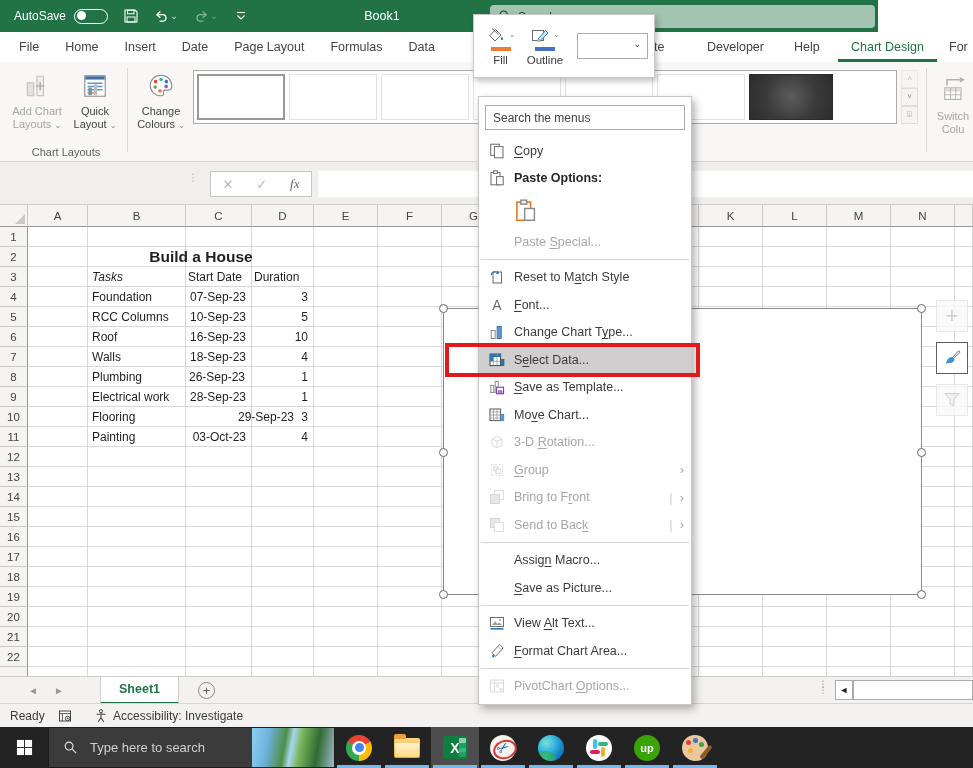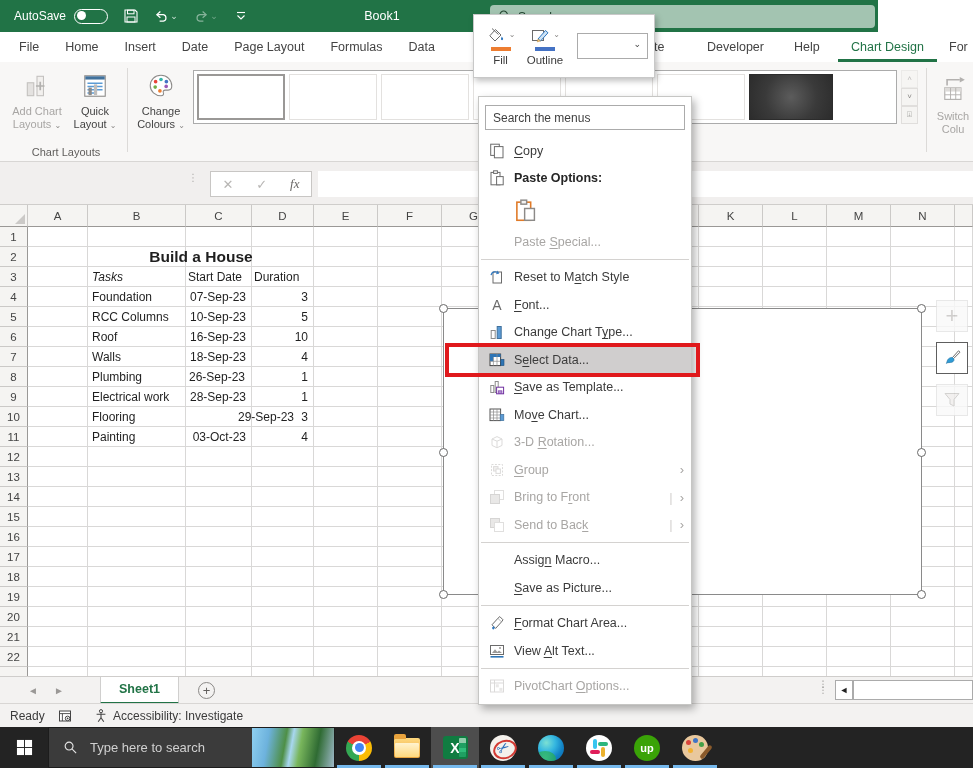--- a/index.html
+++ b/index.html
@@ -937,36 +937,36 @@
         </span>
       </div><div class="menu-sep"></div><div class="menu-item">
         <span class="mi-icon"></span>
         <span class="mi-label">Assig<u>n</u> Macro...</span>
       </div><div class="menu-item">
         <span class="mi-icon"></span>
         <span class="mi-label"><u>S</u>ave as Picture...</span>
       </div><div class="menu-sep"></div><div class="menu-item">
         <span class="mi-icon">
           <svg viewBox="0 0 16 16">
-            <path d="M3 9.8 L9 3.2 L12.6 6.8 L6.6 13.4 Z" fill="#fff" stroke="#6b6b6b"></path>
-            <path d="M9 3.2 L10.8 1.6 L14 4.8 L12.6 6.8" fill="#fff" stroke="#6b6b6b"></path>
-            <path d="M3.4 12 C2.2 14.5 5.4 15.3 5.6 13.1 L5 11.3 Z" fill="#2e77c0"></path>
-          </svg>
-        </span>
-        <span class="mi-label"><u>F</u>ormat Chart Area...</span>
-      </div><div class="menu-item">
-        <span class="mi-icon">
-          <svg viewBox="0 0 16 16">
             <rect x="1.5" y="2.5" width="13" height="9" fill="#fff" stroke="#6b6b6b"></rect>
             <path d="M3 10 L6 6.2 L8.3 9 L10 7.4 L13 10 Z" fill="#9c9a98"></path>
             <circle cx="11" cy="5" r="1" fill="#9c9a98"></circle>
             <rect x="1.5" y="13" width="13" height="1.6" fill="#2e75b6"></rect>
           </svg>
         </span>
         <span class="mi-label">View <u>A</u>lt Text...</span>
+      </div><div class="menu-item">
+        <span class="mi-icon">
+          <svg viewBox="0 0 16 16">
+            <path d="M3 9.8 L9 3.2 L12.6 6.8 L6.6 13.4 Z" fill="#fff" stroke="#6b6b6b"></path>
+            <path d="M9 3.2 L10.8 1.6 L14 4.8 L12.6 6.8" fill="#fff" stroke="#6b6b6b"></path>
+            <path d="M3.4 12 C2.2 14.5 5.4 15.3 5.6 13.1 L5 11.3 Z" fill="#2e77c0"></path>
+          </svg>
+        </span>
+        <span class="mi-label"><u>F</u>ormat Chart Area...</span>
       </div><div class="menu-sep"></div><div class="menu-item disabled">
         <span class="mi-icon">
           <svg viewBox="0 0 16 16">
             <rect x="1.5" y="2" width="13" height="12" fill="#fff" stroke="#b9b7b5"></rect>
             <path d="M1.5 5 h13 M5.5 2 v12" stroke="#b9b7b5" fill="none"></path>
             <rect x="6.8" y="6.3" width="3" height="3" fill="#d4d2d0"></rect>
             <rect x="10.4" y="9.9" width="3" height="3" fill="#d4d2d0"></rect>
           </svg>
         </span>
         <span class="mi-label">PivotChart <u>O</u>ptions...</span>

